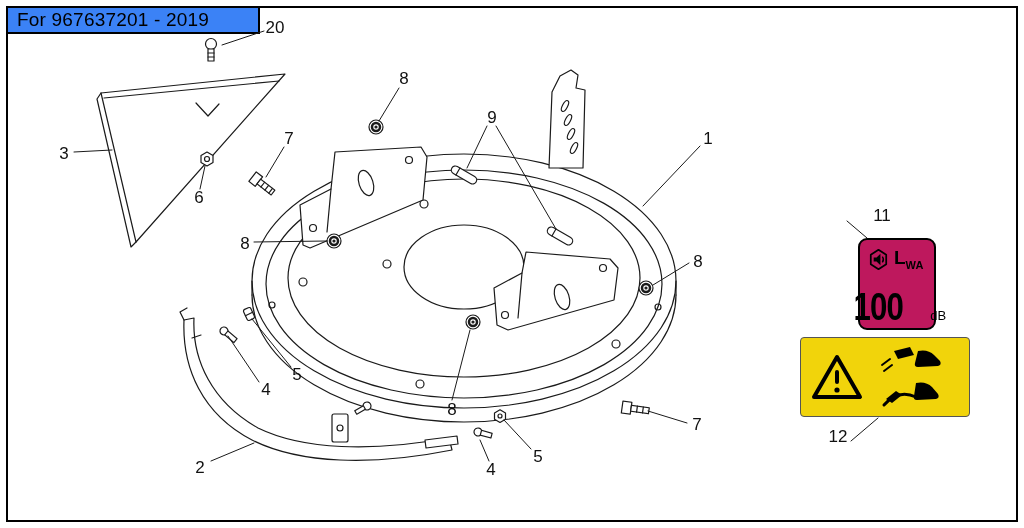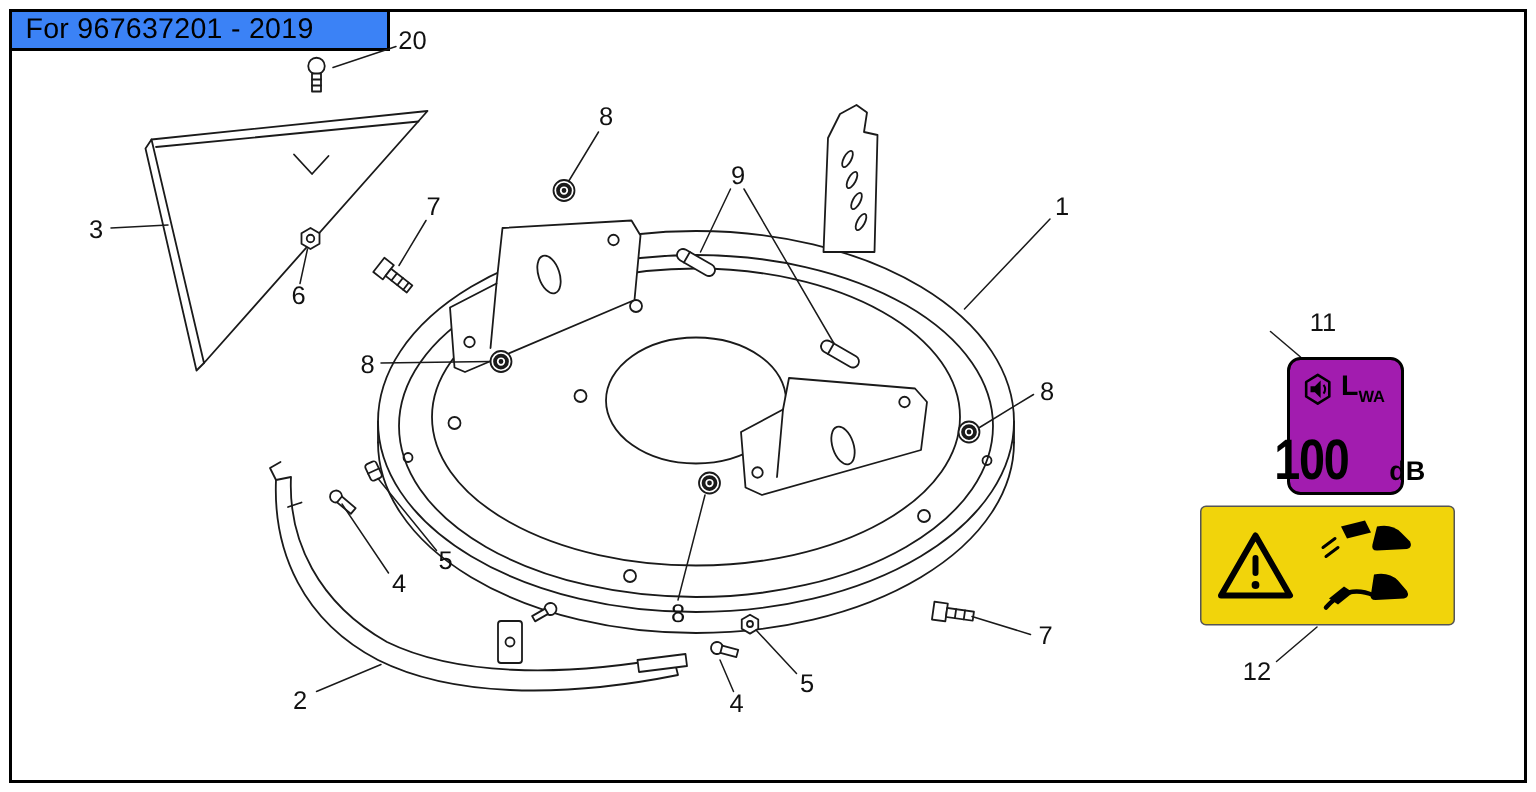--- a/index.html
+++ b/index.html
@@ -15,29 +15,29 @@
     font-size:19px;letter-spacing:.2px;background:#3b82f6;
   }
   svg.art{position:absolute;left:0;top:0;pointer-events:none;}
   .callout{
     position:absolute;transform:translate(-50%,-50%);
     font-size:17px;color:#111;line-height:1;
   }
   
   .noise-label{
     position:absolute;left:858px;top:238px;width:78px;height:92px;
-    background:#a21caf;border:2.5px solid #000;border-radius:9px;box-sizing:border-box;
+    background:#be185d;border:2.5px solid #000;border-radius:9px;box-sizing:border-box;
     padding:6px 5px 4px 5px;display:flex;flex-direction:column;justify-content:space-between;
   }
   .noise-top{display:flex;align-items:center;gap:2px;}
   .lwa{font-weight:bold;font-size:19px;line-height:1;}
   .lwa sub{font-size:11px;font-weight:bold;}
   .noise-value-row{display:flex;align-items:flex-end;justify-content:center;line-height:.9;gap:24px;}
   .noise-value{font-size:38px;font-weight:bold;transform:scaleX(.82);transform-origin:center bottom;letter-spacing:-1px;}
-  .noise-unit{font-size:18px;font-weight:bold;margin-left:-2px;padding-bottom:2px;}
+  .noise-unit{font-size:13px;font-weight:normal;margin-left:-2px;padding-bottom:2px;}
   
   .warning-label{
     position:absolute;left:800px;top:337px;width:170px;height:80px;
     border:1.5px solid #555;border-radius:4px;box-sizing:border-box;
     display:flex;align-items:center;gap:8px;padding:4px 6px 4px 10px;
   }
   .warn-pictos{display:flex;flex-direction:column;gap:4px;flex:1;}
 </style>
 </head>
 <body>
@@ -213,21 +213,21 @@
   <div class="callout" style="left:245px;top:243px">8</div>
   <div class="callout" style="left:698px;top:261px">8</div>
   <div class="callout" style="left:297px;top:374px">5</div>
   <div class="callout" style="left:266px;top:389px">4</div>
   <div class="callout" style="left:452px;top:409px">8</div>
   <div class="callout" style="left:491px;top:469px">4</div>
   <div class="callout" style="left:538px;top:456px">5</div>
   <div class="callout" style="left:697px;top:424px">7</div>
   <div class="callout" style="left:200px;top:467px">2</div>
   <div class="callout" style="left:882px;top:215px">11</div>
-  <div class="callout" style="left:838px;top:448px">12</div>
+  <div class="callout" style="left:838px;top:436px">12</div>
 
   <div class="noise-label">
     <div class="noise-top">
       <svg width="27" height="27" viewBox="0 0 28 28" fill="none" stroke="#000" stroke-width="1.8" stroke-linejoin="round">
         <polygon points="6,9 14,4 22,9 22,19 14,24 6,19"></polygon>
         <polygon points="9,12 12,12 16,8 16,20 12,16 9,16" fill="#000" stroke="none"></polygon>
         <path d="M18,11 a5,5 0 0 1 0,6" stroke-width="1.4"></path>
       </svg>
       <span class="lwa"><span>L</span><sub>WA</sub></span>
     </div>

